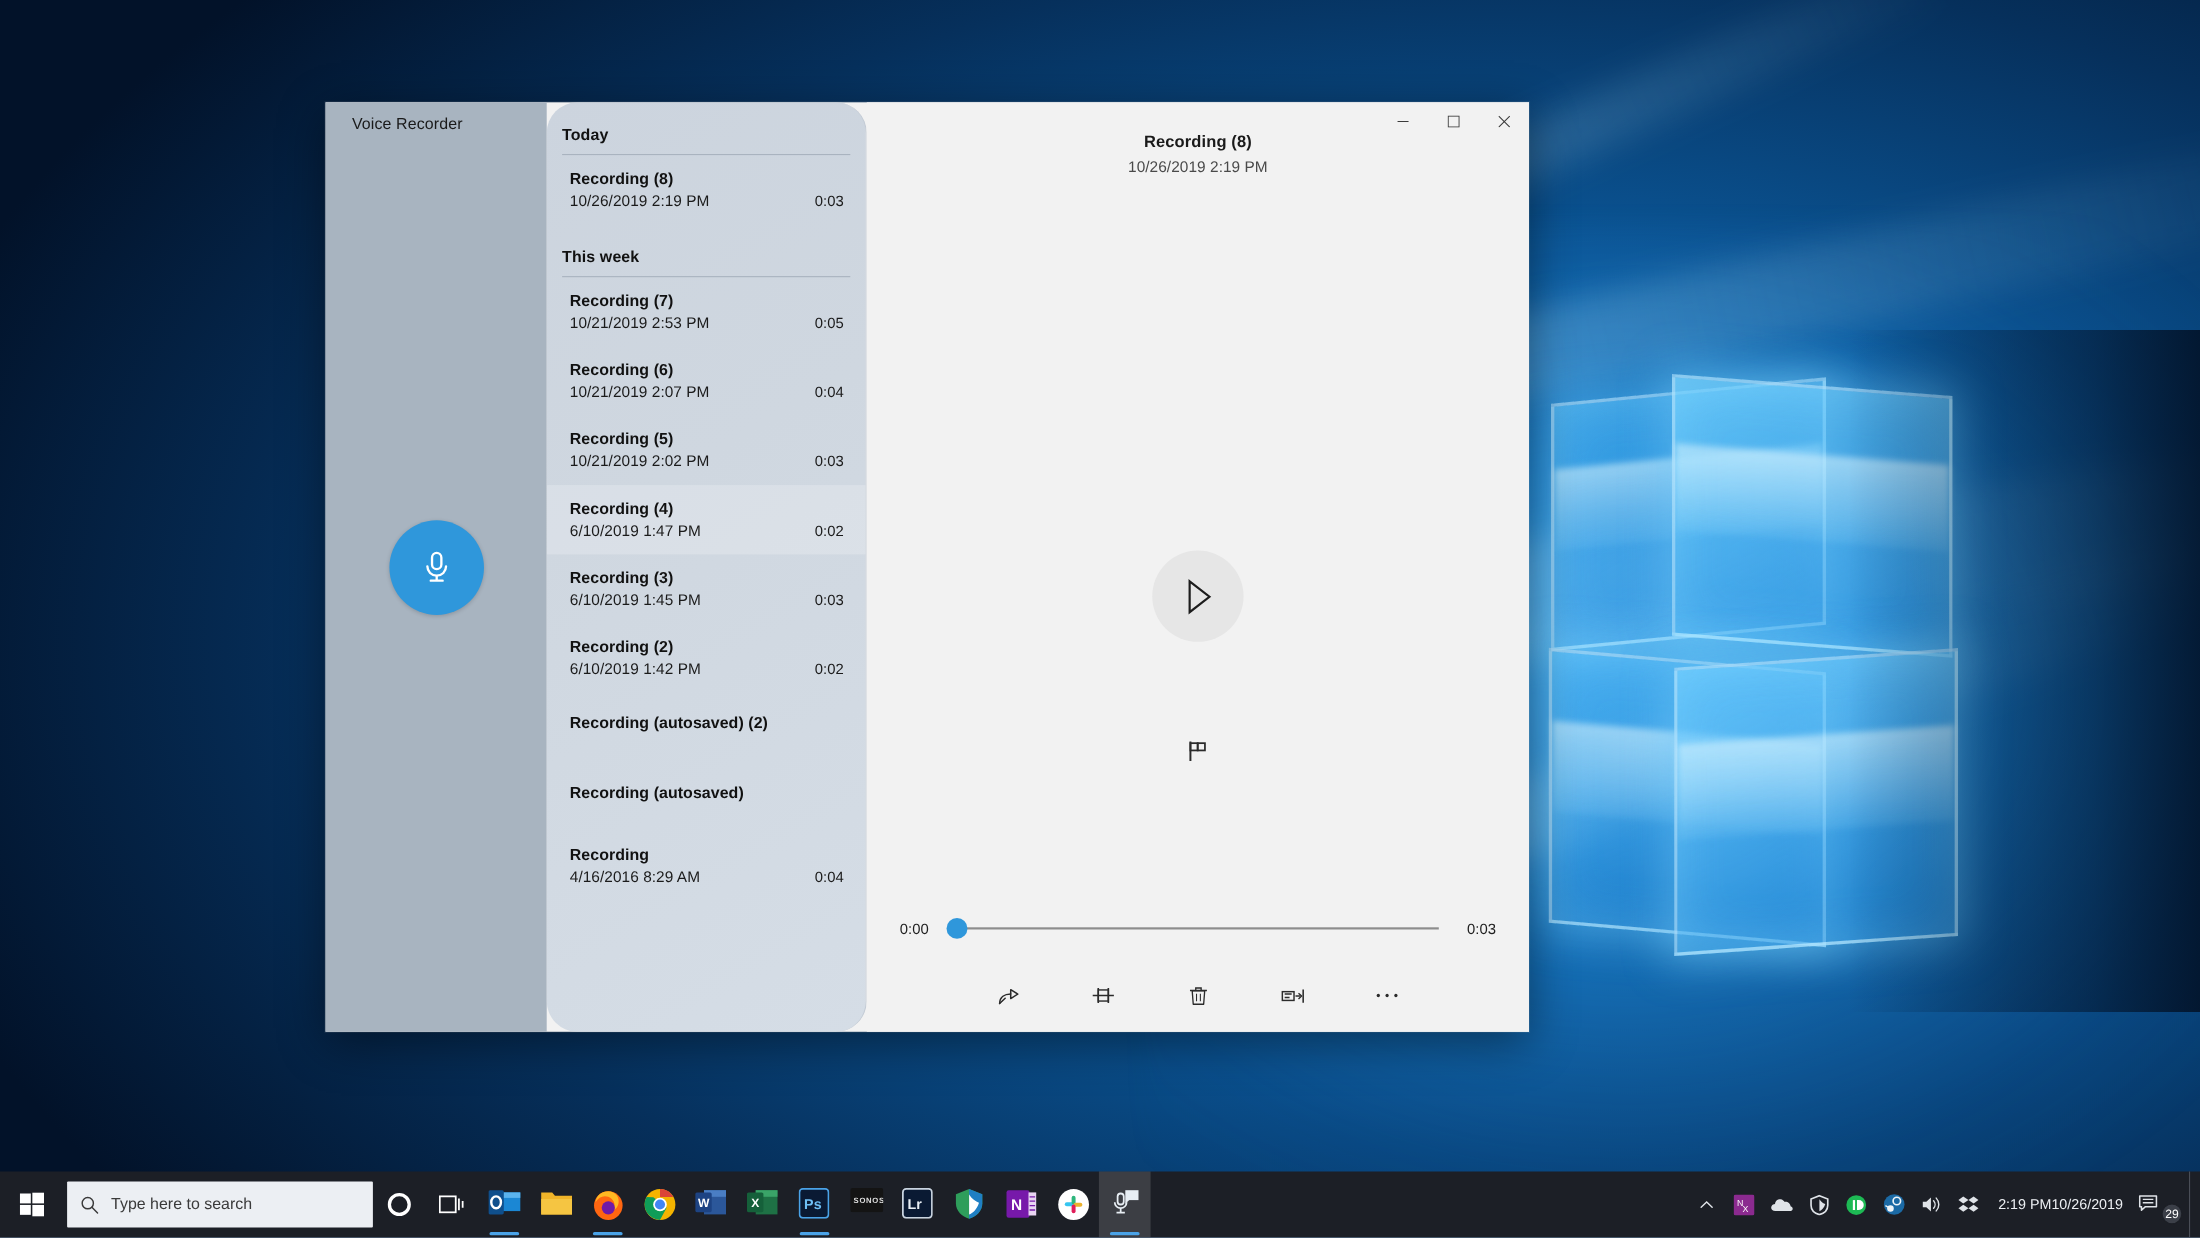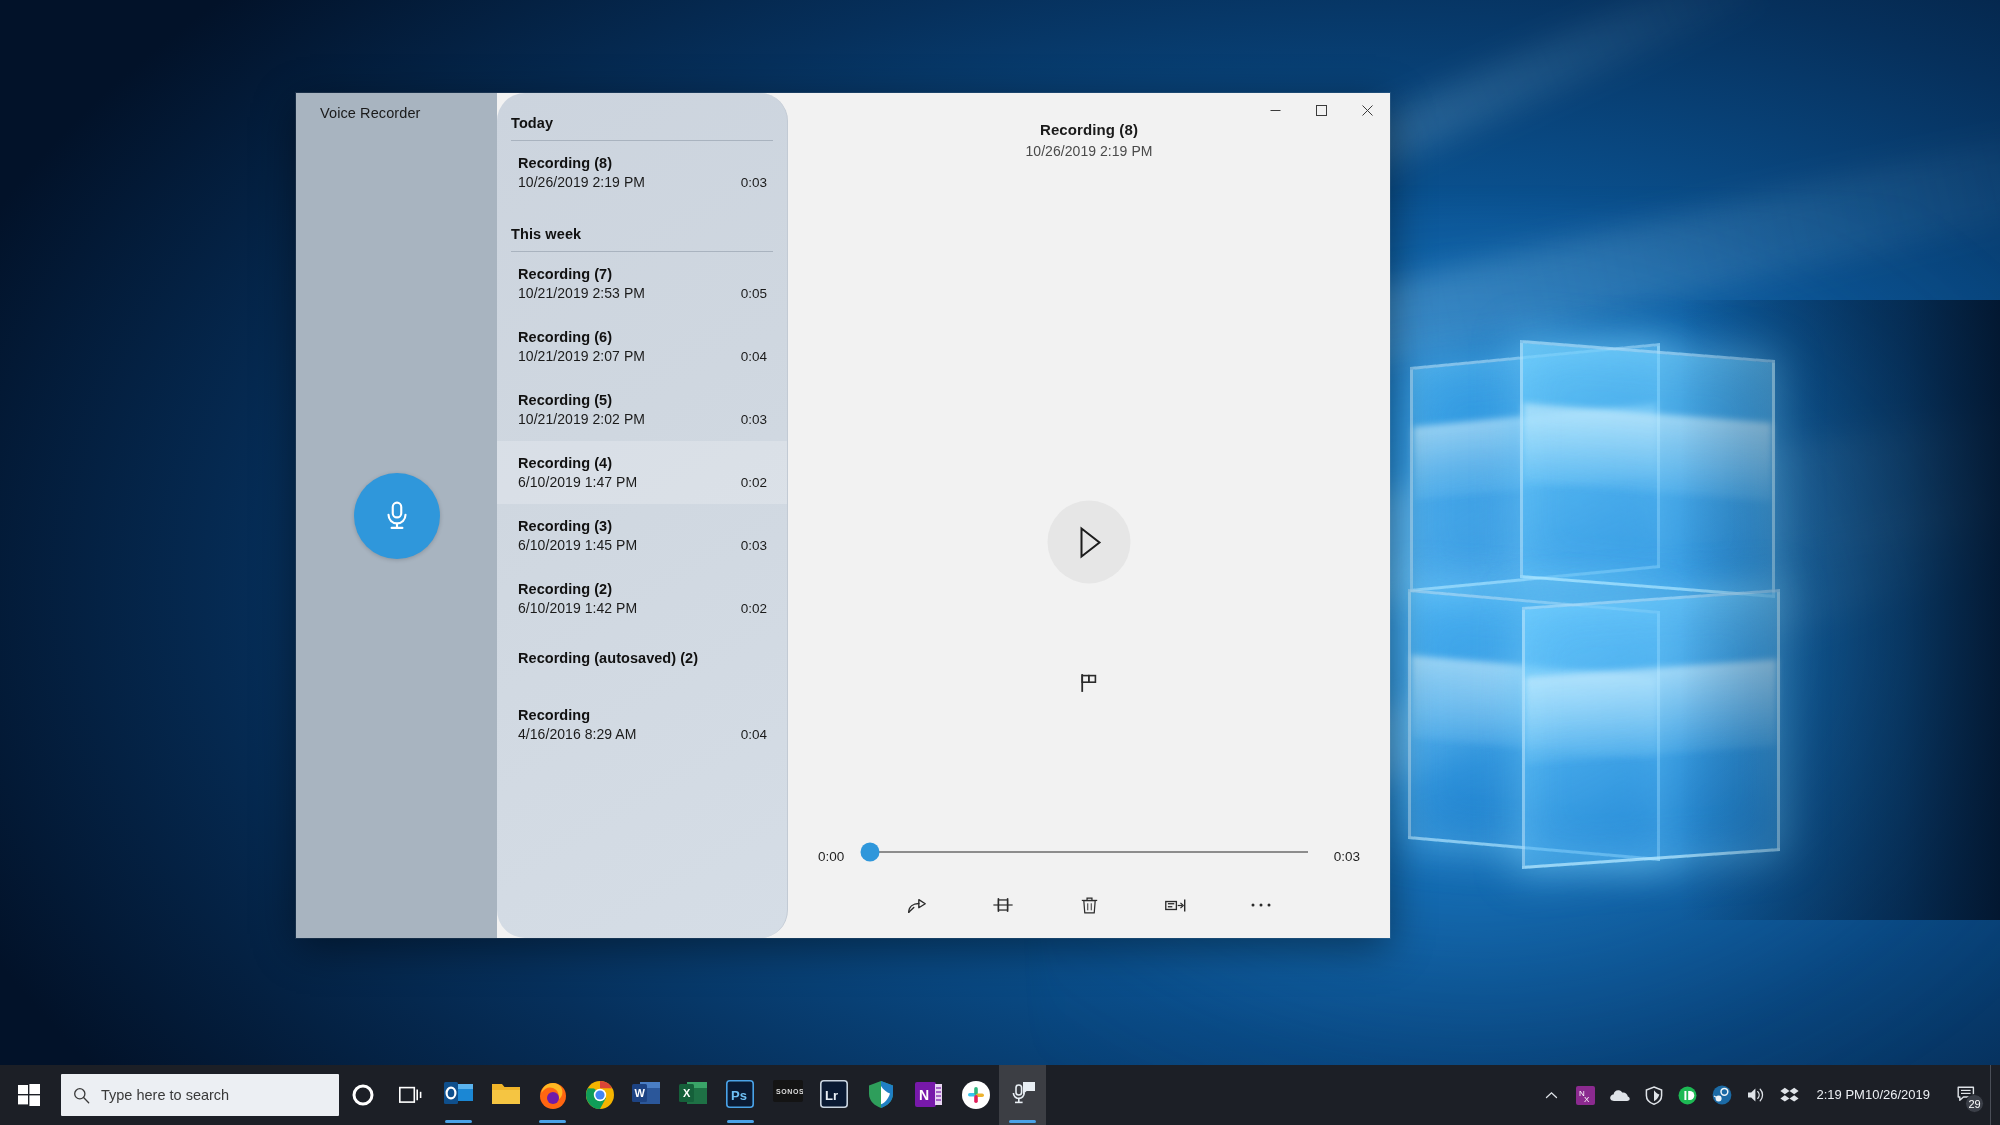--- a/index.html
+++ b/index.html
@@ -158,21 +158,21 @@
     transform: translate(-50%, -50%);
   }
   .flag-btn {
     position: absolute; left: 50%; top: 524px;
     transform: translate(-50%, -50%);
     width: 40px; height: 36px;
     display: flex; align-items: center; justify-content: center;
   }
 
   .seek-row {
-    display: flex; align-items: flex-end;
+    display: flex; align-items: center;
     padding: 0 30px; height: 40px;
     margin-bottom: 14px;
   }
   .seek-time { font-size: 13.5px; color: #1f1f1f; width: 42px; }
   .seek-time.right { text-align: right; }
   .seek-track-wrap {
     flex: 1; position: relative; height: 24px;
     display: flex; align-items: center;
     margin: 0 10px;
   }
@@ -235,21 +235,21 @@
     width: 34px; height: 60px;
     display: flex; align-items: center; justify-content: center;
   }
   .tray-clock {
     height: 60px; padding: 0 14px 0 10px;
     display: flex; flex-direction: row; align-items: center; justify-content: center;
     color: #eceff3; font-size: 13px; line-height: 1.45;
   }
   .tray-notif {
     width: 46px; height: 60px; position: relative;
-    display: flex; align-items: center; justify-content: center;
+    display: flex; align-items: center; 
   }
   .notif-badge {
     position: absolute; right: 6px; bottom: 12px;
     min-width: 19px; height: 19px; border-radius: 50%;
     background: #3b3f48; color: #fff;
     font-size: 11px; display: flex; align-items: center; justify-content: center;
     border: 1px solid #1c1f26;
   }
   .showdesk { width: 10px; height: 60px; border-left: 1px solid #4a4e57; }
 </style>
@@ -340,20 +340,23 @@
           <div class="rec-item">
             <div class="rec-name">Recording (2)</div>
             <div class="rec-row">
               <div class="rec-date">6/10/2019 1:42 PM</div>
               <div class="rec-dur">0:02</div>
             </div>
           </div>
           <div class="rec-item" style="padding-bottom: 24px; padding-top: 20px;">
             <div class="rec-name">Recording (autosaved) (2)</div>
           </div>
+          <div class="rec-item" style="padding-bottom: 24px; padding-top: 20px;">
+            <div class="rec-name">Recording (autosaved)</div>
+          </div>
           <div class="rec-item">
             <div class="rec-name">Recording</div>
             <div class="rec-row">
               <div class="rec-date">4/16/2016 8:29 AM</div>
               <div class="rec-dur">0:04</div>
             </div>
           </div>
         </div>
     </div>
 

